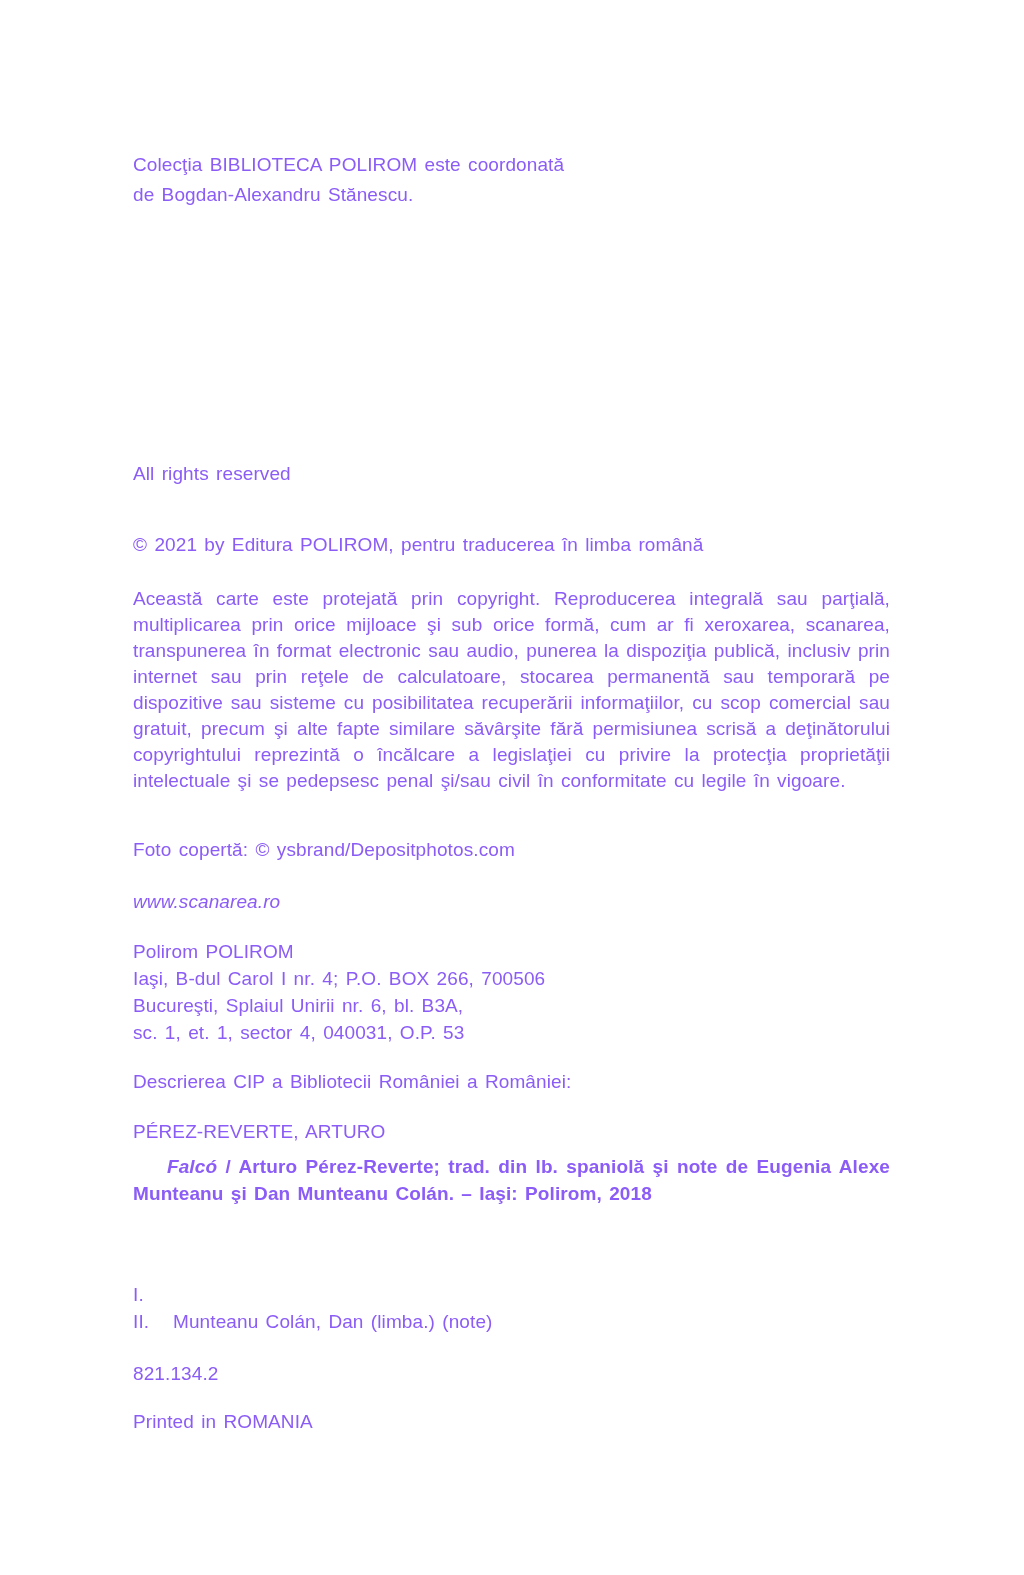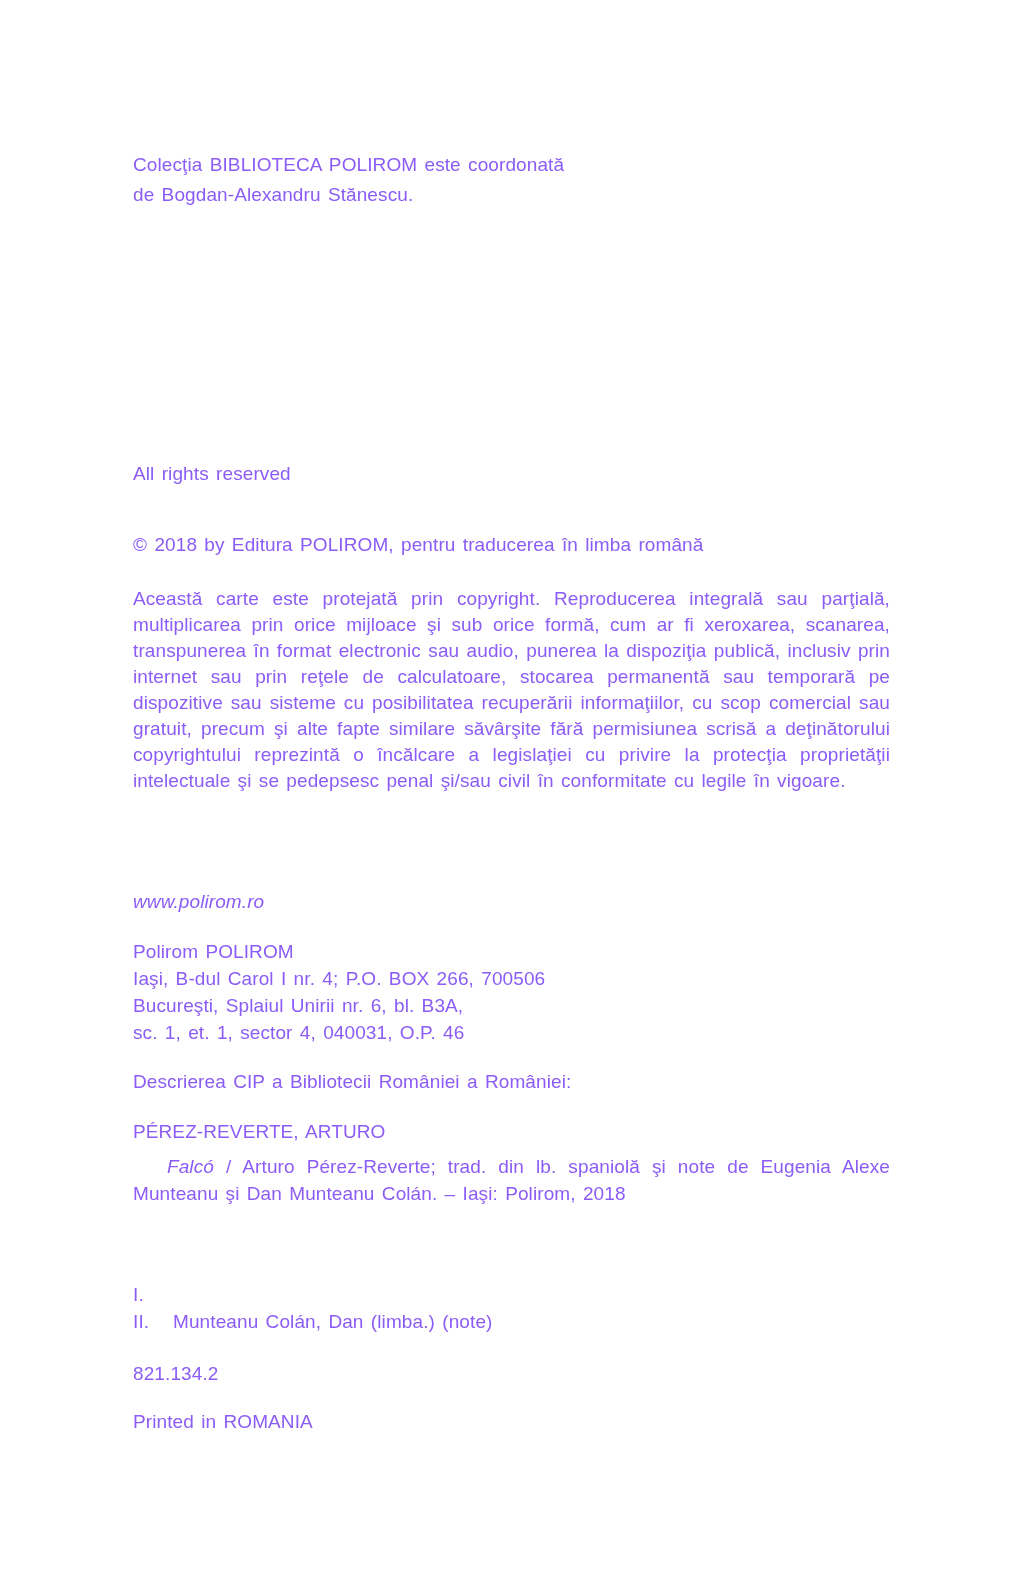--- a/index.html
+++ b/index.html
@@ -21,21 +21,21 @@
     position:absolute;
     left:133px;
     width:757px;
   }
   .italic{font-style:italic;}
   .justify{
     text-align:justify;
   }
   .lh26{line-height:26px;}
   .lh30{line-height:30px;}
-  .indent34{text-indent:34px;}
+  .indent34{text-indent:34px;font-weight:bold;}
   .pad44{padding-left:44px;}
   .contrib-row{display:flex;}
   .contrib-num{
     display:inline-block;
     width:40px;
     flex:0 0 40px;
   }
 </style>
 </head>
 <body>
@@ -45,32 +45,33 @@
   <div class="block lh30" style="top:150px">
     <div>Colecţia BIBLIOTECA POLIROM este coordonată</div>
     <div>de Bogdan-Alexandru Stănescu.</div>
   </div>
 
 
   <div class="block lh26" style="top:461px">
     <div>All rights reserved</div>
   </div>
 
-  <div class="block" style="top:531px">© 2018 by Editura POLIROM, pentru traducerea în limba română</div>
+  <div class="block" style="top:531px">© 2021 by Editura POLIROM, pentru traducerea în limba română</div>
 
   <div class="block lh26 justify" style="top:586px">Această carte este protejată prin copyright. Reproducerea integrală sau parţială, multiplicarea prin orice mijloace şi sub orice formă, cum ar fi xeroxarea, scanarea, transpunerea în format electronic sau audio, punerea la dispoziţia publică, inclusiv prin internet sau prin reţele de calculatoare, stocarea permanentă sau temporară pe dispozitive sau sisteme cu posibilitatea recuperării informaţiilor, cu scop comercial sau gratuit, precum şi alte fapte similare săvârşite fără permisiunea scrisă a deţinătorului copyrightului reprezintă o încălcare a legislaţiei cu privire la protecţia proprietăţii intelectuale şi se pedepsesc penal şi/sau civil în conformitate cu legile în vigoare.</div>
 
+  <div class="block" style="top:836px">Foto copertă: © ysbrand/Depositphotos.com</div>
 
-  <div class="block italic" style="top:888px">www.polirom.ro</div>
+  <div class="block italic" style="top:888px">www.scanarea.ro</div>
 
   <div class="block" style="top:938px">
     <div>Polirom POLIROM</div>
     <div>Iaşi, B-dul Carol I nr. 4; P.O. BOX 266, 700506</div>
     <div>Bucureşti, Splaiul Unirii nr. 6, bl. B3A,</div>
-    <div>sc. 1, et. 1, sector 4, 040031, O.P. 46</div>
+    <div>sc. 1, et. 1, sector 4, 040031, O.P. 53</div>
   </div>
 
   <div class="block" style="top:1068px">Descrierea CIP a Bibliotecii României a României:</div>
 
   <div class="block" style="top:1118px">PÉREZ-REVERTE, ARTURO</div>
 
   <div class="block justify indent34" style="top:1153px">
     <span class="italic">Falcó</span><span> / Arturo Pérez-Reverte; trad. din lb. spaniolă şi note de Eugenia Alexe Munteanu şi Dan Munteanu Colán. – Iaşi: Polirom, 2018</span>
   </div>
 

